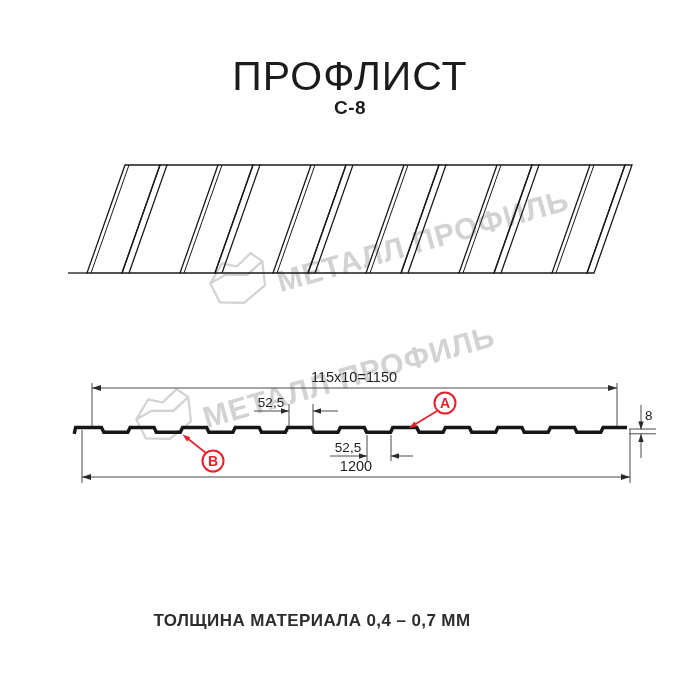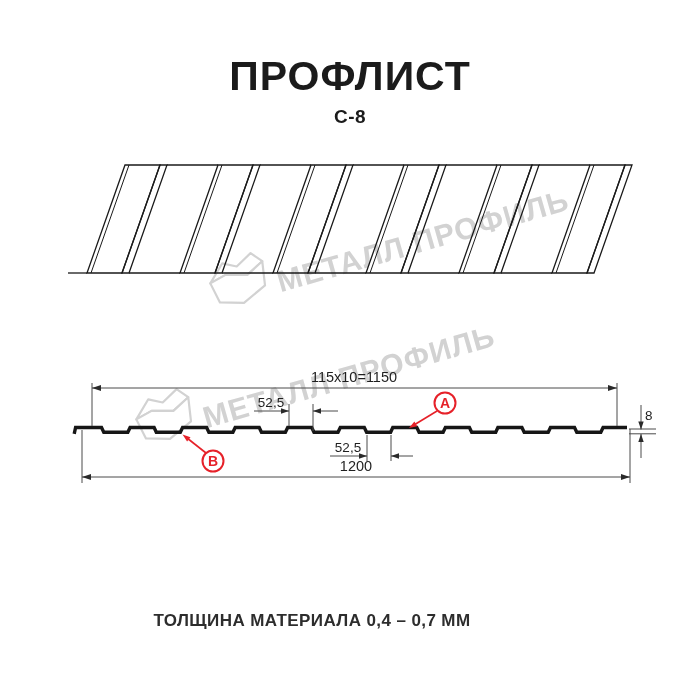--- a/index.html
+++ b/index.html
@@ -1,20 +1,20 @@
 <!DOCTYPE html>
 <html><head>
 <meta charset="utf-8">
 <style>
   html,body{margin:0;padding:0;background:#fff;}
   .page{position:relative;width:700px;height:700px;background:#ffffff;overflow:hidden;
         font-family:"Liberation Sans",sans-serif;}
   .header{position:absolute;top:0;left:0;width:700px;text-align:center;z-index:5;}
-  .title{margin:0;margin-top:56px;font-size:41px;font-weight:700;letter-spacing:1px;color:#1b1b1b;line-height:1;}
-  .subtitle{margin-top:9px;font-size:19px;font-weight:700;color:#1b1b1b;letter-spacing:.5px;}
+  .title{margin:0;margin-top:56px;font-size:41px;font-weight:400;letter-spacing:1px;color:#1b1b1b;line-height:1;}
+  .subtitle{font-size:19px;font-weight:700;color:#1b1b1b;letter-spacing:.5px;}
   .footer{position:absolute;top:611px;left:0;width:624px;text-align:center;
           font-size:17px;font-weight:700;color:#2d2d2d;letter-spacing:.4px;z-index:5;}
   .wm{position:absolute;display:flex;align-items:flex-end;white-space:nowrap;
       transform:rotate(-16deg);transform-origin:0 100%;z-index:1;}
   .wm-text{font-size:30px;font-weight:700;color:#d2d2d2;letter-spacing:1px;margin-left:6px;line-height:.9;}
   .wm1{left:216px;top:262px;}
   .wm2{left:142px;top:398px;}
   svg.layer{position:absolute;left:0;top:0;z-index:3;}
   .dim-text{font-size:13.5px;fill:#1f1f1f;}
   .dim-text-lg{font-size:14.5px;fill:#1f1f1f;}

